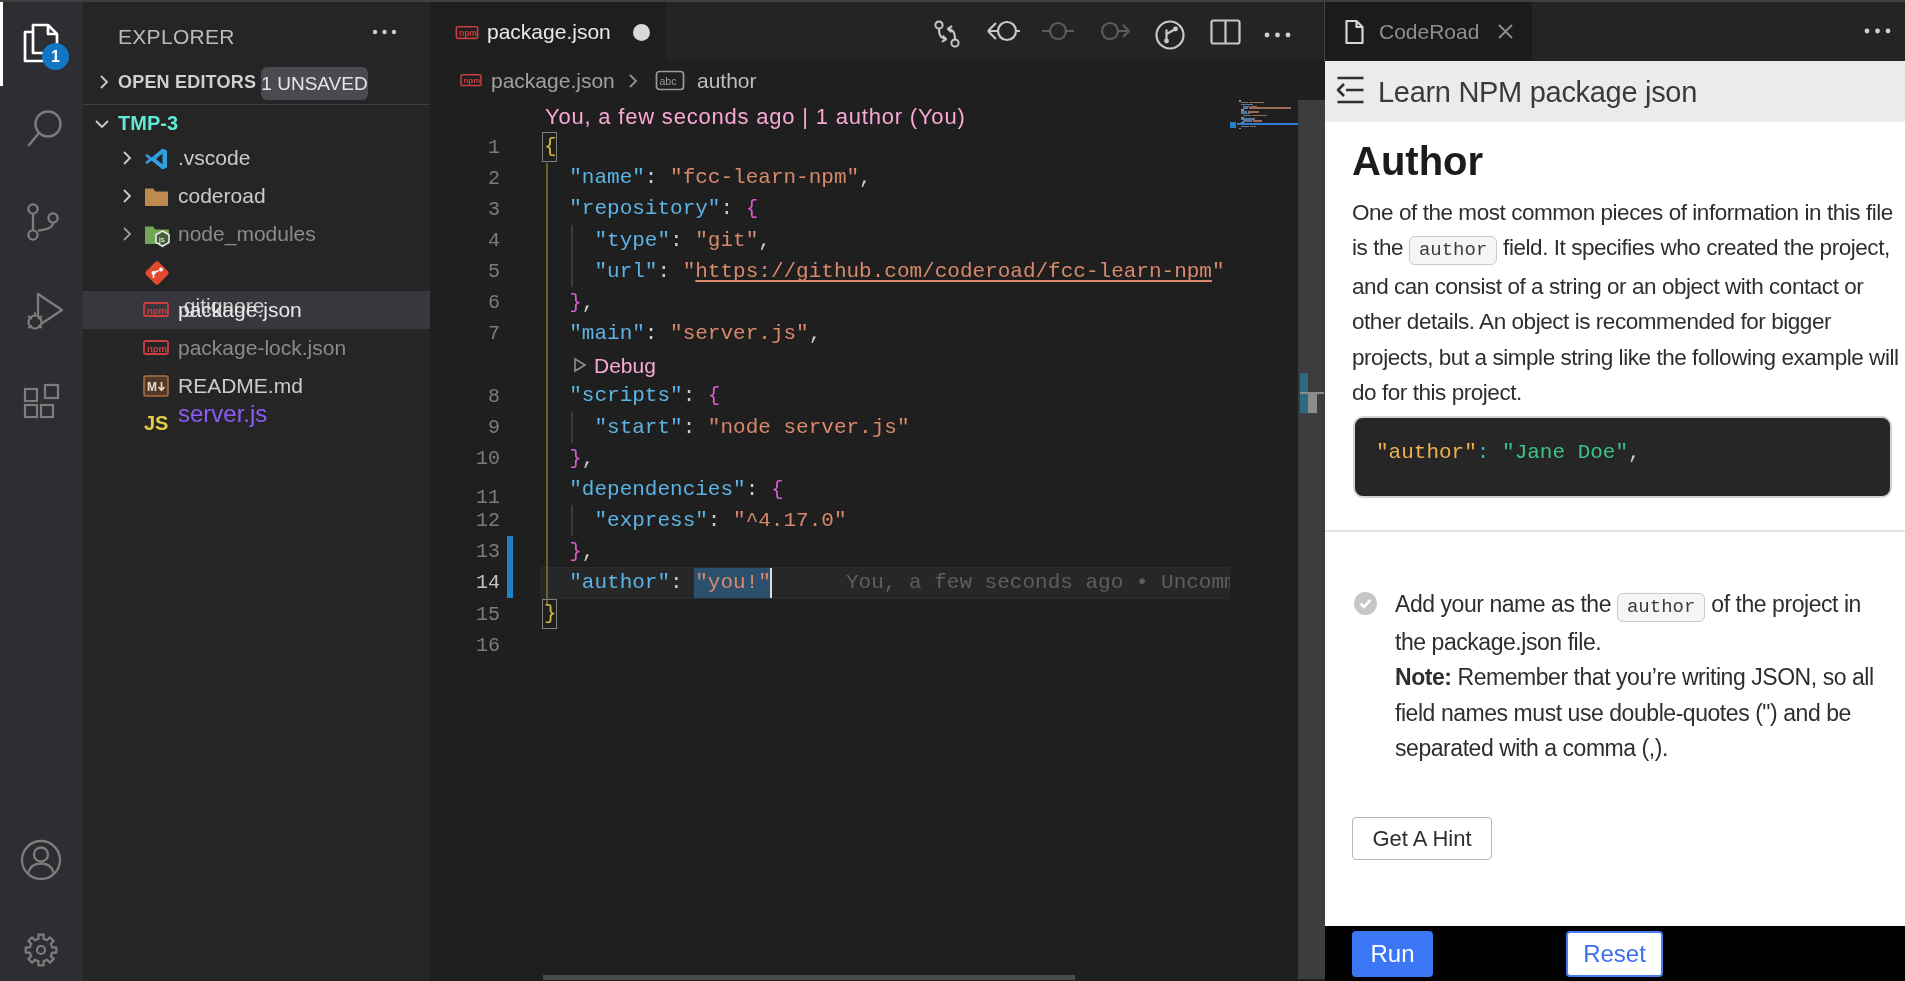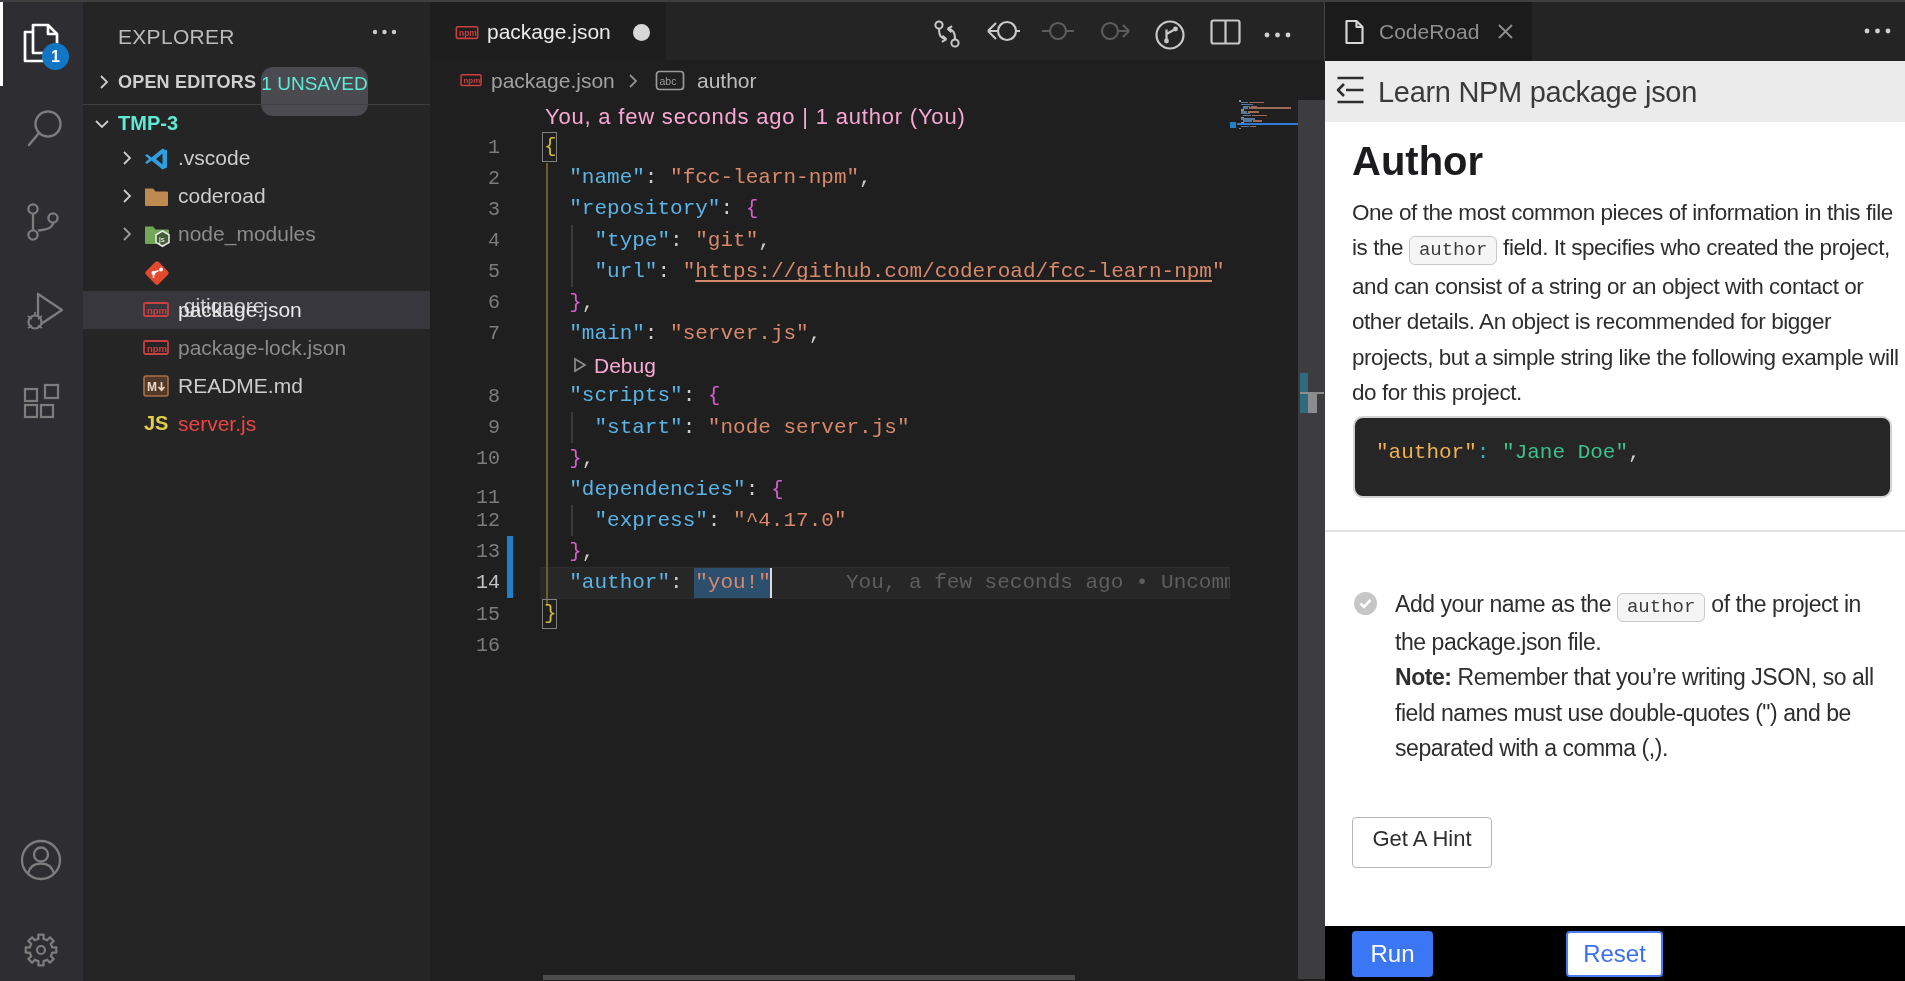--- a/index.html
+++ b/index.html
@@ -70,21 +70,21 @@
   <svg class="abs" style="left:372px;top:28px;" width="26" height="8">
       <circle cx="3" cy="4" r="2.2" fill="#cccccc"></circle>
       <circle cx="12.5" cy="4" r="2.2" fill="#cccccc"></circle>
       <circle cx="22" cy="4" r="2.2" fill="#cccccc"></circle>
     </svg>
 
   <svg class="abs" style="left:96px;top:74px;" width="16" height="16" viewBox="0 0 16 16">
       <path d="M5 2 L11 8 L5 14" fill="none" stroke="#cccccc" stroke-width="1.8"></path>
     </svg>
   <div class="abs" style="left:118px;top:72px;font-size:18px;font-weight:bold;color:#cfcfcf;letter-spacing:0.2px;">OPEN EDITORS</div>
-  <div class="abs" style="left:261px;top:67px;width:107px;height:49px;background:#4a4a50;border-radius:12px;color:#5eead4;font-size:19px;text-align:center;line-height:33px;">1 UNSAVED</div>
+  <div class="abs" style="left:261px;top:67px;width:107px;height:33px;background:#4a4a50;border-radius:6px;color:#e5e5e5;font-size:19px;text-align:center;line-height:33px;">1 UNSAVED</div>
   <div class="abs" style="left:83px;top:104px;width:347px;height:1px;background:#3f3f41;"></div>
 
   <svg class="abs" style="left:94px;top:116px;" width="16" height="16" viewBox="0 0 16 16">
       <path d="M2 5 L8 11 L14 5" fill="none" stroke="#cccccc" stroke-width="1.8"></path>
     </svg>
   <div class="abs" style="left:118px;top:112px;font-size:20px;font-weight:bold;color:#5eead4;">TMP-3</div>
 
   <div class="abs" style="left:83px;top:291px;width:347px;height:38px;background:#37373d;"></div>
   <div id="tree">
 
@@ -135,21 +135,21 @@
     <div class="abs" style="left:178px;top:336px;font-size:21px;color:#8b8b8b;">package-lock.json</div>
 
     <svg class="abs" style="left:143px;top:375px;" width="26" height="22" viewBox="0 0 26 22">
       <rect x="1" y="1" width="24" height="20" rx="2" fill="#52392a" stroke="#a87044" stroke-width="1.6"></rect>
       <text x="4" y="16" font-size="12" font-weight="bold" fill="#e8d7c3" font-family="Liberation Sans">M</text>
       <path d="M18.5 7 v8 M15.5 12 l3 3.2 3 -3.2" stroke="#e8d7c3" stroke-width="1.7" fill="none"></path>
     </svg>
     <div class="abs" style="left:178px;top:374px;font-size:21px;color:#cccccc;">README.md</div>
 
     <div class="abs" style="left:144px;top:412px;font-size:20px;font-weight:bold;color:#e3ce46;">JS</div>
-    <div class="abs" style="left:178px;top:412px;font-size:21px;color:#ef4444;">server.js</div>
+    <div class="abs" style="left:178px;top:400px;font-size:24px;color:#8b5cf6;">server.js</div>
   </div>
 
   <div class="abs" id="editor" style="left:430px;top:2px;width:895px;height:979px;background:#1f1f1f;"></div>
 
   <div class="abs" style="left:430px;top:2px;width:895px;height:58px;background:#242425;"></div>
   <div class="abs" style="left:430px;top:2px;width:236px;height:58px;background:#1e1e1e;"></div>
   <div id="tabicons">
     <svg class="abs" style="left:455px;top:25px;" width="24" height="16" viewBox="0 0 26 18">
       <rect x="1" y="2" width="24" height="13" rx="1.5" fill="none" stroke="#ca3f3f" stroke-width="1.8"></rect>
       <text x="4" y="12.5" font-size="9.5" font-weight="bold" fill="#ca3f3f" font-family="Liberation Sans">npm</text>
@@ -341,20 +341,20 @@
     <div class="abs mono" style="left:1376px;top:441px;font-size:21px;white-space:pre;"><span style="color:#f0b14e;">"author"</span><span style="color:#2fb5c2;">:</span> <span style="color:#3fc08b;">"Jane Doe"</span><span style="color:#cfcfcf;">,</span></div>
 
     <div class="abs" style="left:1325px;top:530px;width:580px;height:1.5px;background:#e2e2e2;"></div>
 
     <div class="abs" style="left:1354px;top:592px;width:23px;height:23px;border-radius:50%;background:#c6c6c6;"></div>
     <svg class="abs" style="left:1354px;top:592px;" width="23" height="23" viewBox="0 0 23 23">
         <path d="M6.5 11.5 L10 15 L16.5 8" fill="none" stroke="#ffffff" stroke-width="2.6"></path>
       </svg>
     <div class="abs" style="left:1395px;top:587px;width:520px;font-size:23px;line-height:35.2px;color:#2e2e2e;letter-spacing:-0.45px;white-space:nowrap;">Add your name as the <span style="font-family:'Liberation Mono',monospace;font-size:19px;letter-spacing:0;background:#f5f5f5;border:1.5px solid #c9c9c9;border-radius:6px;padding:2px 9px 3px;color:#3c3c3c;">author</span> of the project in<br>the package.json file.<br><b>Note:</b> Remember that you’re writing JSON, so all<br>field names must use double-quotes (") and be<br>separated with a comma (,).</div>
 
-    <div class="abs" style="left:1352px;top:817px;width:140px;height:51px;border:1.5px solid #b5b5b5;border-radius:4px;background:#ffffff;color:#2e2e2e;font-size:22px;text-align:center;line-height:41px;">Get A Hint</div>
+    <div class="abs" style="left:1352px;top:817px;width:140px;height:43px;border:1.5px solid #b5b5b5;border-radius:4px;background:#ffffff;color:#2e2e2e;font-size:22px;text-align:center;line-height:41px;">Get A Hint</div>
   </div>
   <div id="panelfoot">
     <div class="abs" style="left:1325px;top:926px;width:580px;height:55px;background:#000000;"></div>
     <div class="abs" style="left:1352px;top:931px;width:81px;height:46px;background:#3b76f4;border-radius:4px;color:#ffffff;font-size:24px;text-align:center;line-height:46px;">Run</div>
     <div class="abs" style="left:1566px;top:931px;width:97px;height:46px;background:#ffffff;border:2px solid #4b7bf0;border-radius:4px;color:#3b6ef0;font-size:24px;text-align:center;line-height:42px;">Reset</div>
   </div>
 </div>
 
 </body></html>

